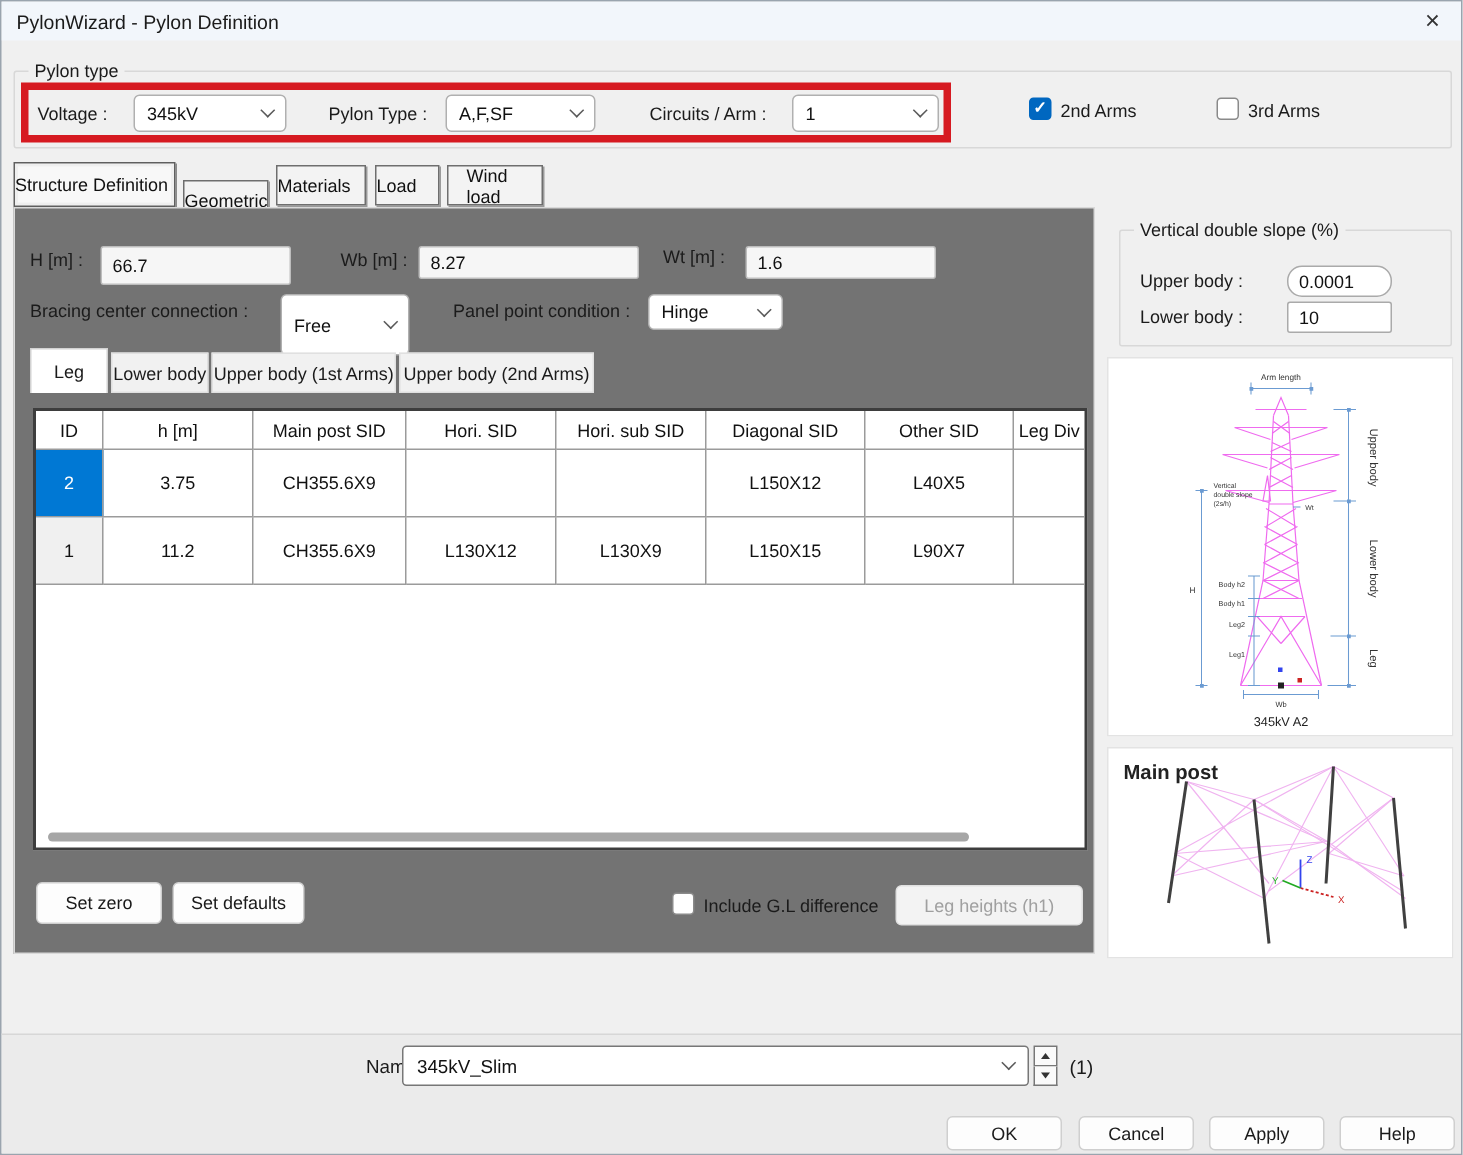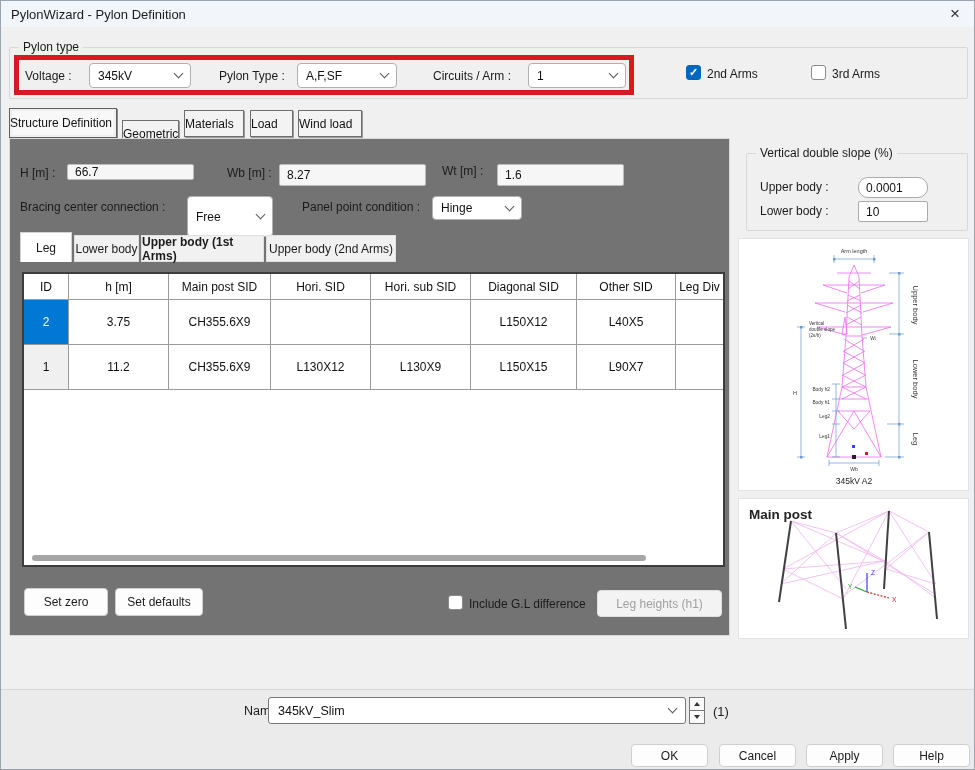--- a/index.html
+++ b/index.html
@@ -112,28 +112,28 @@
     </div>
   <div class="btn3d" style="left:121px; top:119px; width:57px; height:27px;">
       <span>Geometric</span>
     </div>
   <div class="btn3d" style="left:183px; top:109px; width:60px; height:27px;">
       <span>Materials</span>
     </div>
   <div class="btn3d" style="left:249px; top:109px; width:43px; height:27px;">
       <span>Load</span>
     </div>
-  <div class="btn3d" style="left:297px; top:109px; width:64px; height:27px;">
+  <div class="btn3d" style="left:297px; top:109px; width:64px; height:27px;padding-left:12px;">
       <span>Wind load</span>
     </div>
 
   <div class="panel">
 
     <span class="lbl" style="left:10px; top:27px;">H [m] :</span>
-    <div class="input" style="left:57px; top:25px; width:127px; height:16px;">66.7</div>
+    <div class="input" style="left:57px; top:25px; width:127px; height:26px;">66.7</div>
 
     <span class="lbl" style="left:217px; top:27px;">Wb [m] :</span>
     <div class="input" style="left:269px; top:25px; width:147px; height:22px;">8.27</div>
 
     <span class="lbl" style="left:432px; top:25px;">Wt [m] :</span>
     <div class="input" style="left:487px; top:25px; width:127px; height:22px;">1.6</div>
 
     <span class="lbl" style="left:10px; top:61px;">Bracing center connection :</span>
     <div class="combo" style="left:177px; top:57px; width:86px; height:41px;">
       <span>Free</span>
@@ -145,21 +145,21 @@
       <span>Hinge</span>
       <span class="chev"></span>
     </div>
 
     <div class="stab active" style="left:10px; top:93px; width:52px; height:30px;">
         <span>Leg</span>
       </div>
     <div class="stab" style="left:64px; top:96px; width:65px; height:27px;">
         <span>Lower body</span>
       </div>
-    <div class="stab" style="left:131px; top:96px; width:123px; height:27px;font-weight:bold;">
+    <div class="stab" style="left:131px; top:96px; width:123px; height:27px;">
         <span>Upper body (1st Arms)</span>
       </div>
     <div class="stab" style="left:256px; top:96px; width:130px; height:27px;">
         <span>Upper body (2nd Arms)</span>
       </div>
 
     <div class="tbl">
       <div class="trow thead">
         <div class="c">ID</div>
         <div class="c">h [m]</div>

